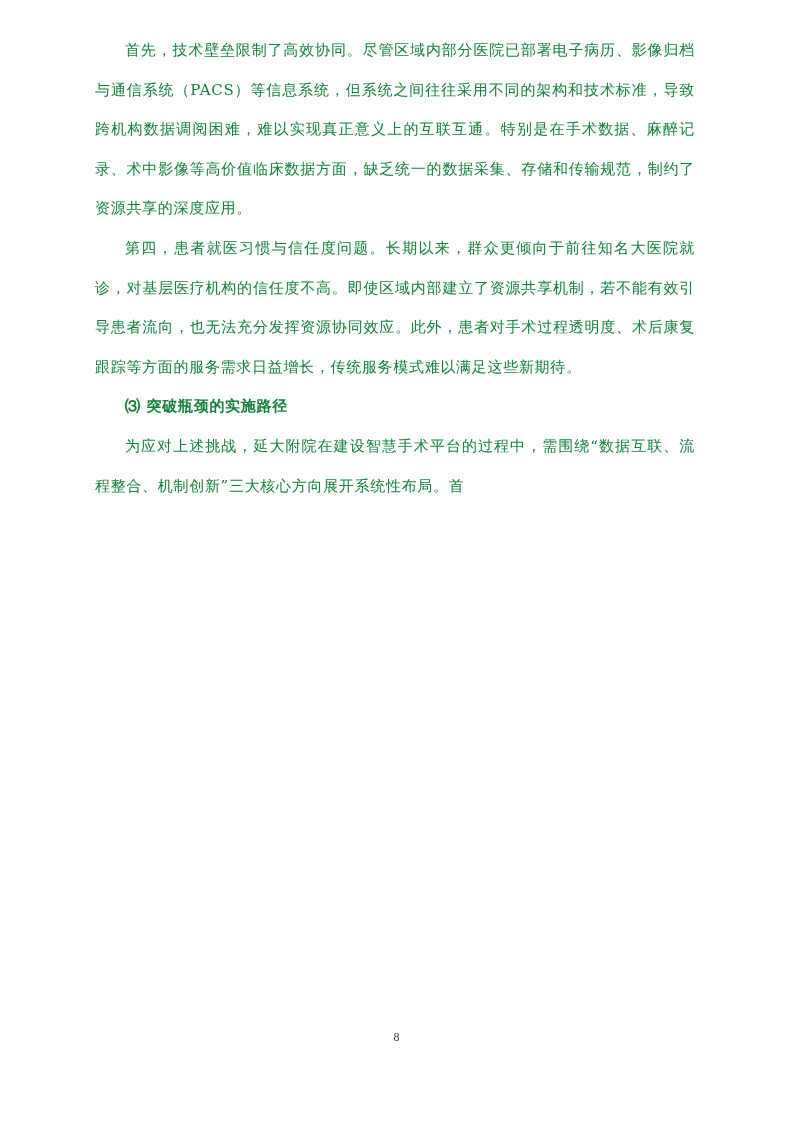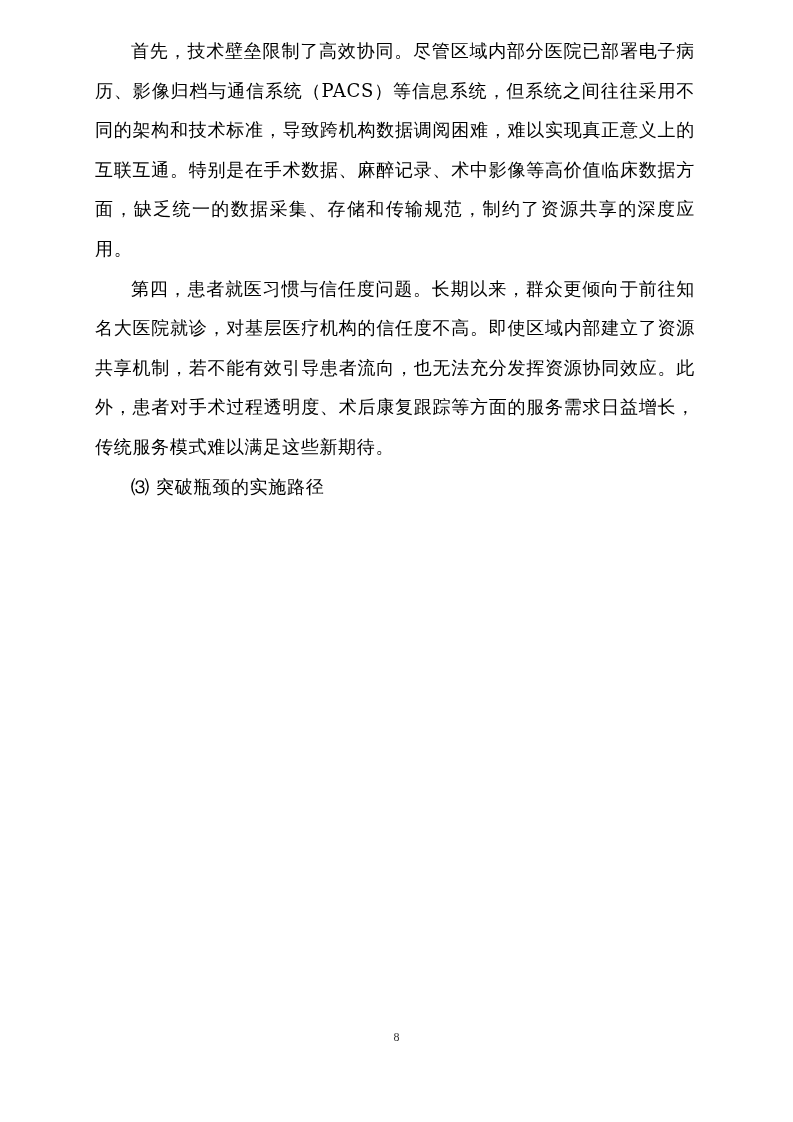--- a/index.html
+++ b/index.html
@@ -3,47 +3,49 @@
 <meta charset="utf-8">
 <style>
   html, body { margin: 0; padding: 0; background: #ffffff; }
   body { width: 793px; height: 1122px; position: relative; overflow: hidden; }
   .page {
     position: absolute;
     left: 95px;
     top: 31px;
     width: 600px;
     font-family: "DejaVu Serif", "Liberation Serif", serif;
-    font-size: 18px;
+    font-size: 15px;
     line-height: 39.6px;
-    color: #000000;
+    color: #15803d;
     letter-spacing: 0.7px;
   }
   .para {
     margin: 0;
     text-indent: 2em;
     text-align: justify;
     text-justify: inter-character;
   }
   .heading {
     margin: 0;
     text-indent: 2em;
+    font-weight: bold;
   }
   .page-number {
     position: absolute;
     left: 0; right: 0;
     top: 1030px;
     text-align: center;
     font-family: "Liberation Serif", serif;
     font-size: 12px;
     color: #333333;
   }
 </style>
 </head>
 <body>
 
 <div class="page">
   <p class="para">首先，技术壁垒限制了高效协同。尽管区域内部分医院已部署电子病历、影像归档与通信系统（PACS）等信息系统，但系统之间往往采用不同的架构和技术标准，导致跨机构数据调阅困难，难以实现真正意义上的互联互通。特别是在手术数据、麻醉记录、术中影像等高价值临床数据方面，缺乏统一的数据采集、存储和传输规范，制约了资源共享的深度应用。</p>
   <p class="para">第四，患者就医习惯与信任度问题。长期以来，群众更倾向于前往知名大医院就诊，对基层医疗机构的信任度不高。即使区域内部建立了资源共享机制，若不能有效引导患者流向，也无法充分发挥资源协同效应。此外，患者对手术过程透明度、术后康复跟踪等方面的服务需求日益增长，传统服务模式难以满足这些新期待。</p>
   <p class="heading">⑶ 突破瓶颈的实施路径</p>
+  <p class="para">为应对上述挑战，延大附院在建设智慧手术平台的过程中，需围绕“数据互联、流程整合、机制创新”三大核心方向展开系统性布局。首</p>
 </div>
 
 <div class="page-number">8</div>
 
 </body></html>

